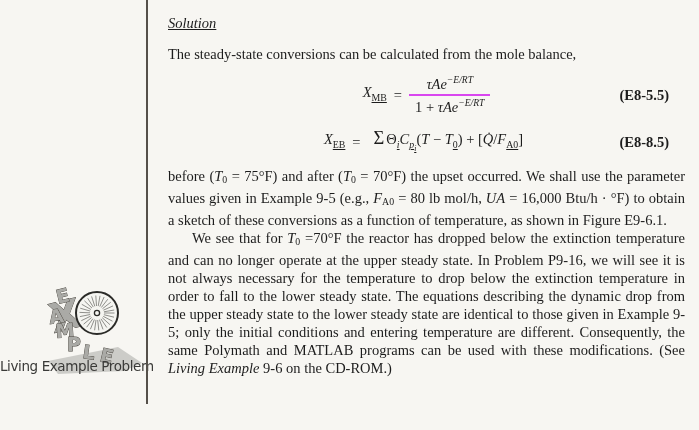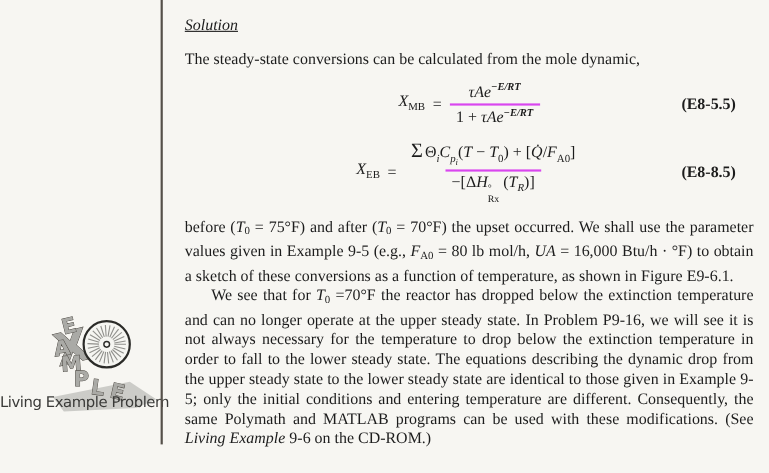--- a/index.html
+++ b/index.html
@@ -45,22 +45,22 @@
     margin:11px 0 13px 0;
   }
   .eq-row.eq2 { margin:9px 0 12px 0; }
   .eq-lhs { font-style:italic; }
   .eq-lhs sub, .eq-sub { font-style:normal; font-size:0.68em; }
   .eq-eq { margin:0 7px; }
   .frac { display:inline-flex; flex-direction:column; align-items:center; line-height:1.25; }
   .frac .num { padding:0 6px 1px 6px; }
   .frac .den { border-top:2px solid #d946ef; padding:1px 6px 0 6px; }
   .i { font-style:italic;margin-top:19px; }
-  sup { font-size:0.66em;font-weight:bold; }
-  sub { font-size:0.68em; }
+  sup { font-size:0.66em; }
+  sub { font-size:0.68em;text-decoration:underline; }
   sub sub { font-size:0.8em; }
   .sum { font-size:1.28em; line-height:1; margin-right:2px; }
   .supsub {
     display:inline-flex; flex-direction:column; align-items:flex-start;
     font-size:0.62em; line-height:1.05; vertical-align:-0.5em;
   }
   .eq-label { position:absolute; right:16px; top:50%; transform:translateY(-50%);font-weight:bold; }
 </style>
 </head>
 <body>
@@ -117,42 +117,38 @@
     </svg>
     <div class="logo-caption">Living Example Problem</div>
   </div>
 
   <div class="vrule"></div>
 
   <div class="content">
 
     <div class="heading">Solution</div>
 
-    <p class="para"><span>The steady-state conversions can be calculated from the mole dynamic,</span></p>
+    <p class="para"><span>The steady-state conversions can be calculated from the mole balance,</span></p>
 
     <div class="eq-row">
       <span class="eq-lhs"><span>X</span><sub>MB</sub></span>
       <span class="eq-eq">=</span>
       <span class="frac">
         <span class="num"><span class="i">τAe</span><sup class="i">−E/RT</sup></span>
         <span class="den"><span>1 + </span><span class="i">τAe</span><sup class="i">−E/RT</sup></span>
       </span>
       <span class="eq-label">(E8-5.5)</span>
     </div>
 
 
     <div class="eq-row eq2">
       <span class="eq-lhs"><span>X</span><sub>EB</sub></span>
       <span class="eq-eq">=</span>
       <span class="frac">
         <span class="num"><span class="sum">Σ</span><span>Θ</span><sub class="i">i</sub><span class="i">C</span><sub><span class="i">p</span><sub class="i">i</sub></sub><span>(</span><span class="i">T</span><span> − </span><span class="i">T</span><sub>0</sub><span>) + [</span><span class="i">Q̇</span><span>/</span><span class="i">F</span><sub>A0</sub><span>]</span></span>
-        <span class="den"><span>−[Δ</span><span class="i">H</span><span class="supsub">
-              <span>°</span>
-              <span>Rx</span>
-            </span><span> (</span><span class="i">T</span><sub class="i">R</sub><span>)]</span></span>
       </span>
       <span class="eq-label">(E8-8.5)</span>
     </div>
 
     <p class="para"><span>before (</span><span class="seg-i">T</span><span class="seg-sub">0</span><span> = 75°F) and after (</span><span class="seg-i">T</span><span class="seg-sub">0</span><span> = 70°F) the upset occurred. We shall use the parameter values given in Example 9-5 (e.g., </span><span class="seg-i">F</span><span class="seg-sub">A0</span><span> = 80 lb mol/h, </span><span class="seg-i">UA</span><span> = 16,000 Btu/h · °F) to obtain a sketch of these conversions as a function of temperature, as shown in Figure E9-6.1.</span></p>
 
     <p class="para indent"><span>We see that for </span><span class="seg-i">T</span><span class="seg-sub">0</span><span> =70°F the reactor has dropped below the extinction temperature and can no longer operate at the upper steady state. In Problem P9-16, we will see it is not always necessary for the temperature to drop below the extinction temperature in order to fall to the lower steady state. The equations describing the dynamic drop from the upper steady state to the lower steady state are identical to those given in Example 9-5; only the initial conditions and entering temperature are different. Consequently, the same Polymath and MATLAB programs can be used with these modifications. (See </span><span class="seg-i">Living Example</span><span> 9-6 on the CD-ROM.)</span></p>
 
   </div>
 </div>

